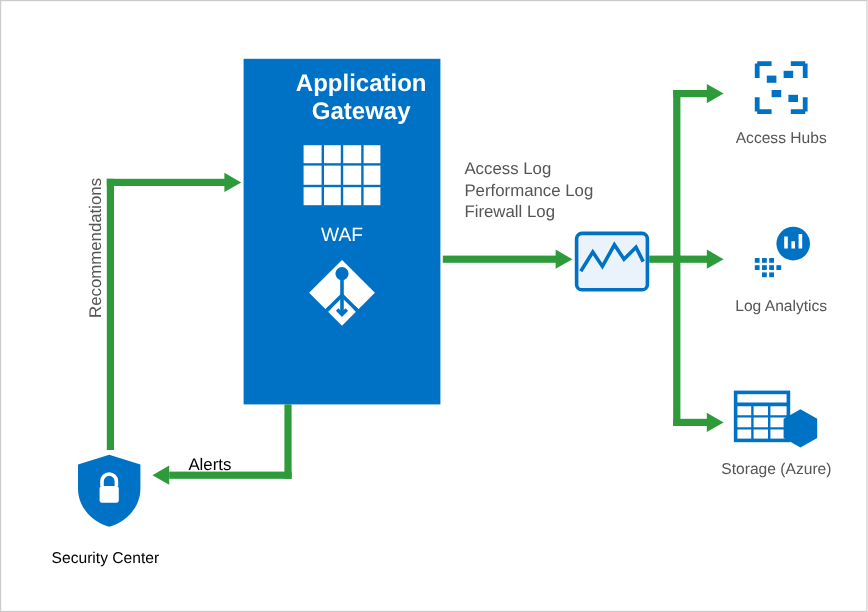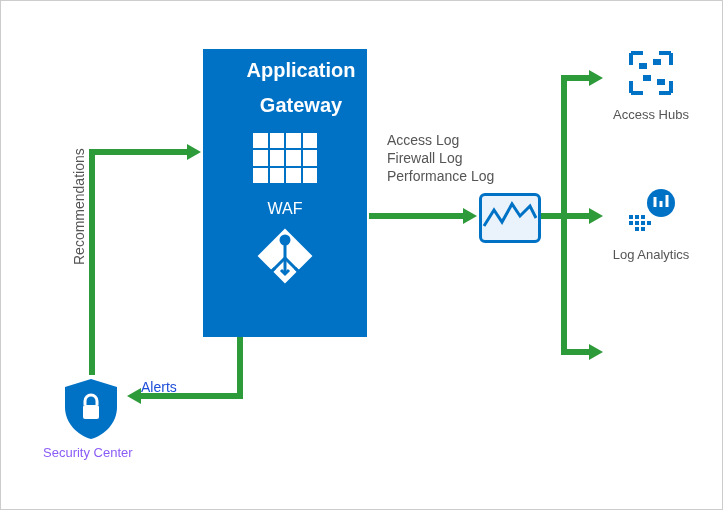--- a/index.html
+++ b/index.html
@@ -12,54 +12,54 @@
   .appgw{left:202px;top:48px;width:164px;height:288px;background:#0072c6;color:#fff;text-align:center;}
   .appgw h1{font-size:20px;font-weight:700;margin:10px 0 0;padding-left:32px;}
   .appgw .waf{margin:16px auto 4px;width:64px;height:50px;display:grid;grid-template-columns:repeat(4,1fr);grid-template-rows:repeat(3,1fr);gap:2px;}
   .appgw .waf span{background:#fff;}
   .appgw .lbl{font-size:16px;margin:17px 0 10px;font-weight:400;}
   .l7{margin:6px auto 4px;width:56px;height:56px;}
 
   
   .sec{left:60px;top:376px;width:60px;text-align:center;}
   .sec .shield{width:56px;height:64px;margin:0 auto;}
-  .sec .s-lbl{margin-top:4px;font-size:13px;color:#8b5cf6;white-space:nowrap;margin-left:-18px;text-align:center;}
+  .sec .s-lbl{margin-top:16px;font-size:13px;color:#000000;white-space:nowrap;margin-left:-18px;text-align:center;}
 
   
   .mon{left:478px;top:192px;width:56px;height:44px;border:3px solid #0072c6;border-radius:6px;background:#eaf3fb;}
   .mon svg{width:100%;height:100%;}
 
   
   .rnode{position:absolute;width:120px;text-align:center;color:#555;font-size:13px;}
   .rnode .ico{width:56px;height:56px;margin:0 auto 6px;}
   .rlabel{white-space:nowrap;}
 
   
   .arrow{position:absolute;background:#2e9b3a;}
   .tri{position:absolute;width:0;height:0;}
   
   .tr-r{border-top:8px solid transparent;border-bottom:8px solid transparent;border-left:14px solid #2e9b3a;}
   .tr-l{border-top:8px solid transparent;border-bottom:8px solid transparent;border-right:14px solid #2e9b3a;}
 
   
   .rec{left:70px;top:264px;transform:rotate(-90deg);transform-origin:left top;color:#555;font-size:14px;}
 
-  .alerts{left:140px;top:378px;font-size:14px;color:#1d4ed8;}
+  .alerts{left:156px;top:378px;font-size:14px;color:#000000;}
 
   .logs{left:386px;top:130px;font-size:14px;color:#555;text-align:left;line-height:1.3;width:140px;}
 
 </style>
 </head>
 <body>
 
 <div class="canvas">
 
   <div class="box appgw">
     <h1>Application</h1>
-    <h1 style="margin-top:12px">Gateway</h1>
+    <h1 style="margin-top:0">Gateway</h1>
     <div class="waf">
       <span></span>
         <span></span>
         <span></span>
         <span></span>
       <span></span>
         <span></span>
         <span></span>
         <span></span>
       <span></span>
@@ -103,22 +103,22 @@
   <div class="tri tr-r" style="left:186px;top:143px;"></div>
   <div class="txt rec">Recommendations</div>
 
   <div class="arrow" style="left:236px;top:336px;width:6px;height:62px;"></div>
   <div class="arrow" style="left:140px;top:392px;width:102px;height:6px;"></div>
   <div class="tri tr-l" style="left:126px;top:387px;"></div>
   <div class="txt alerts">Alerts</div>
 
   <div class="txt logs">
     <div>Access Log</div>
+    <div>Performance Log</div>
     <div>Firewall Log</div>
-    <div>Performance Log</div>
   </div>
 
   <div class="arrow" style="left:368px;top:212px;width:96px;height:6px;"></div>
   <div class="tri tr-r" style="left:462px;top:207px;"></div>
 
   <div class="box mon">
     <svg viewBox="0 0 56 44">
         <polyline points="2,30 12,14 20,26 30,8 38,20 48,10 54,22" fill="none" stroke="#0072c6" stroke-width="3"></polyline>
       </svg>
   </div>
@@ -169,14 +169,28 @@
         <g stroke="#fff" stroke-width="3">
             <line x1="32" y1="22" x2="32" y2="12"></line>
             <line x1="38" y1="22" x2="38" y2="16"></line>
             <line x1="44" y1="22" x2="44" y2="10"></line>
           </g>
       </svg>
     </div>
     <div class="rlabel">Log Analytics</div>
   </div>
 
+  <div class="rnode" style="left:586px;top:320px;">
+    <div class="ico" style="width:72px;">
+      <svg viewBox="0 0 72 56">
+        <rect x="2" y="6" width="44" height="40" fill="none" stroke="#0072c6" stroke-width="3"></rect>
+        <line x1="2" y1="16" x2="46" y2="16" stroke="#0072c6" stroke-width="3"></line>
+        <line x1="2" y1="26" x2="46" y2="26" stroke="#0072c6" stroke-width="2"></line>
+        <line x1="2" y1="36" x2="46" y2="36" stroke="#0072c6" stroke-width="2"></line>
+        <line x1="16" y1="16" x2="16" y2="46" stroke="#0072c6" stroke-width="2"></line>
+        <line x1="30" y1="16" x2="30" y2="46" stroke="#0072c6" stroke-width="2"></line>
+        <polygon points="56,20 70,28 70,44 56,52 42,44 42,28" fill="#0072c6"></polygon>
+      </svg>
+    </div>
+    <div class="rlabel">Storage (Azure)</div>
+  </div>
 
 </div>
 
 </body></html>

